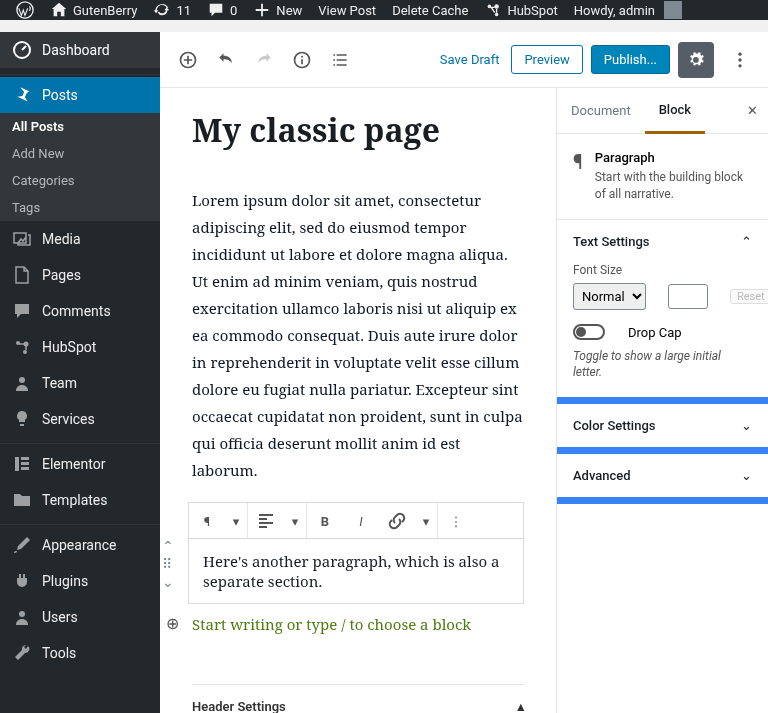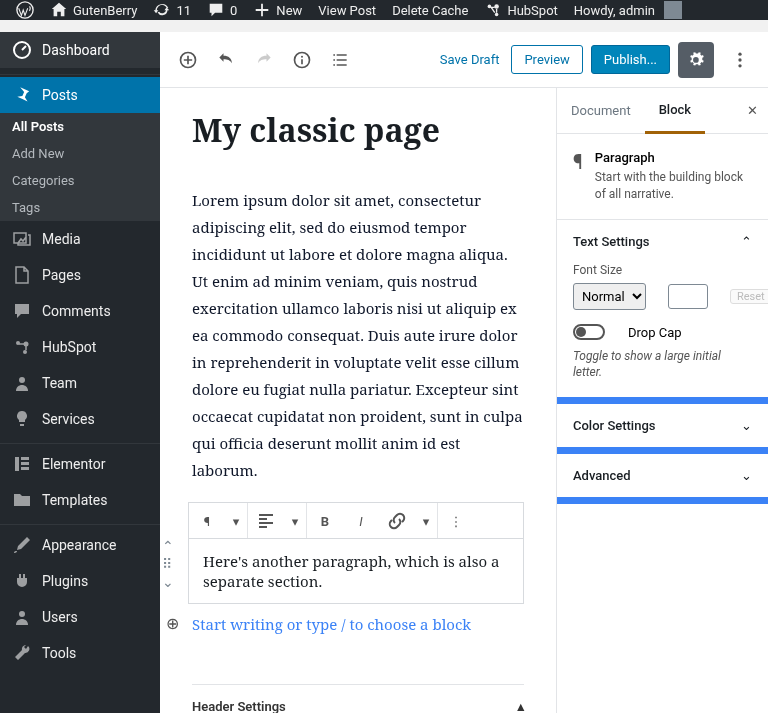--- a/index.html
+++ b/index.html
@@ -35,21 +35,21 @@
 .post-title{font-family:"Noto Serif",Georgia,serif;font-size:32px;font-weight:700;color:#191e23;margin-bottom:36px}
 .post-para{font-family:"Noto Serif",Georgia,serif;font-size:15px;line-height:1.8;color:#0f172a;margin-bottom:18px}
 .block-wrap{position:relative;margin-left:-4px}
 .block-toolbar{display:flex;background:#fff;border:1px solid #d7dade;border-bottom:none;height:36px}
 .tb-group{display:flex;border-right:1px solid #e2e4e7}
 .tb-btn{width:36px;height:36px;display:flex;align-items:center;justify-content:center;cursor:pointer;color:#555;font-size:13px}
 .tb-btn.sm{width:22px}
 .block-content{border:1px solid #d7dade;padding:12px 14px;font-family:"Noto Serif",Georgia,serif;font-size:15px;color:#191e23}
 .block-side{position:absolute;left:-26px;top:36px;display:flex;flex-direction:column;gap:2px;color:#7e8993}
 .block-side span{cursor:pointer;font-size:14px}
-.placeholder{color:#3b82f6;font-family:"Noto Serif",Georgia,serif;font-size:15px;padding:10px 0 0 0px}
+.placeholder{color:#4d7c0f;font-family:"Noto Serif",Georgia,serif;font-size:15px;padding:10px 0 0 0px}
 .placeholder-icon{position:absolute;left:-26px;color:#555}
 .metabox{border-top:1px solid #e2e4e7;margin-top:50px}
 .metabox-head{display:flex;justify-content:space-between;padding:14px 0;font-size:13px;font-weight:600;color:#333;cursor:pointer}
 .inspector{width:212px;border-left:1px solid #e2e4e7;background:#fff;display:flex;flex-direction:column;font-size:13px}
 .insp-tabs{display:flex;border-bottom:1px solid #e2e4e7;align-items:center}
 .insp-tab{padding:14px 14px;cursor:pointer;color:#6c7781}
 .insp-tab.active{color:#191e23;border-bottom:3px solid #a16207;font-weight:500;margin-bottom:-1px}
 .insp-close{margin-left:auto;padding:10px;cursor:pointer;color:#555}
 .insp-block-info{padding:16px;display:flex;gap:12px;border-bottom:1px solid #e2e4e7}
 .insp-block-icon{font-size:20px;color:#555}

